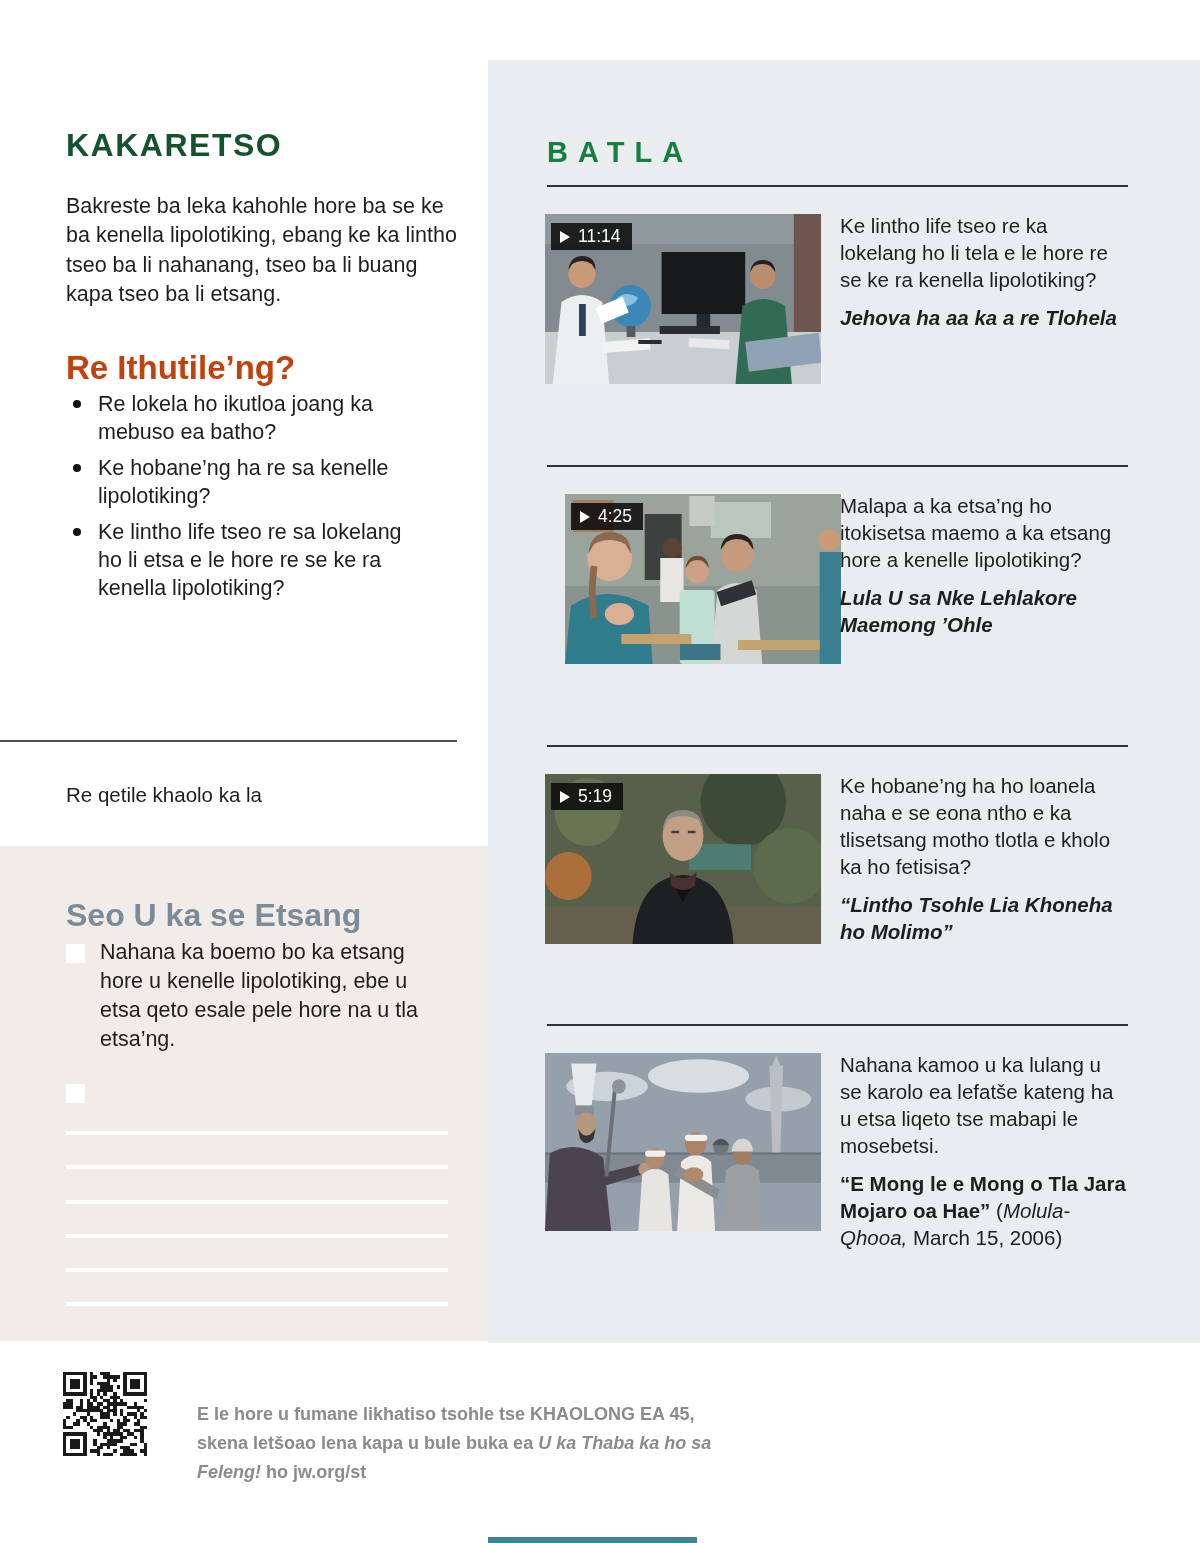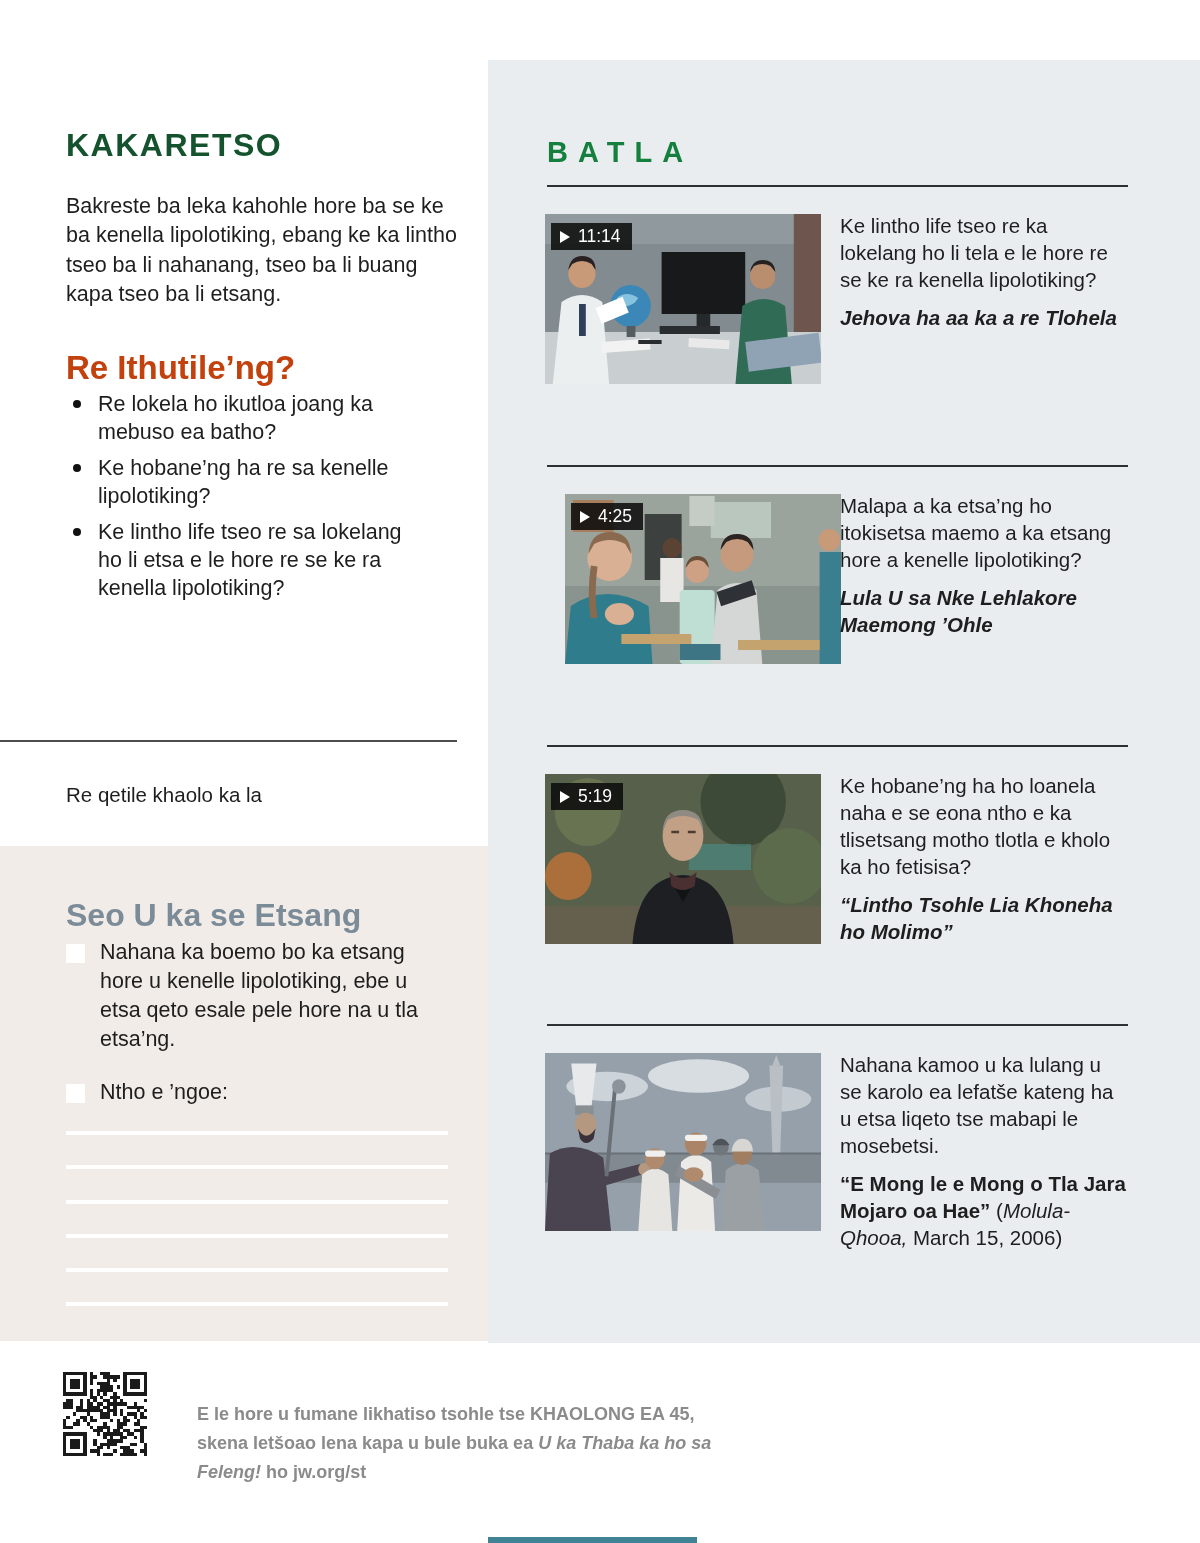--- a/index.html
+++ b/index.html
@@ -87,21 +87,20 @@
 
   <p class="abs chapter-note">Re qetile khaolo ka la</p>
 
   <div class="abs action-box">
     <h2 class="abs action-title">Seo U ka se Etsang</h2>
 
     <span class="abs checkbox cb1"></span>
     <p class="abs action-text1" style="margin:0">Nahana ka boemo bo ka etsang hore u kenelle lipolotiking, ebe u etsa qeto esale pele hore na u tla etsa’ng.</p>
 
     <span class="abs checkbox cb2"></span>
-    <p class="abs action-text2" style="margin:0">Ntho e ’ngoe:</p>
 
     <div class="abs answer-line" style="top:285px"></div>
     <div class="abs answer-line" style="top:319px"></div>
     <div class="abs answer-line" style="top:354px"></div>
     <div class="abs answer-line" style="top:388px"></div>
     <div class="abs answer-line" style="top:422px"></div>
     <div class="abs answer-line" style="top:456px"></div>
   </div>
 
   <svg id="qr" class="abs qr" viewBox="0 0 25 25" shape-rendering="crispEdges">

